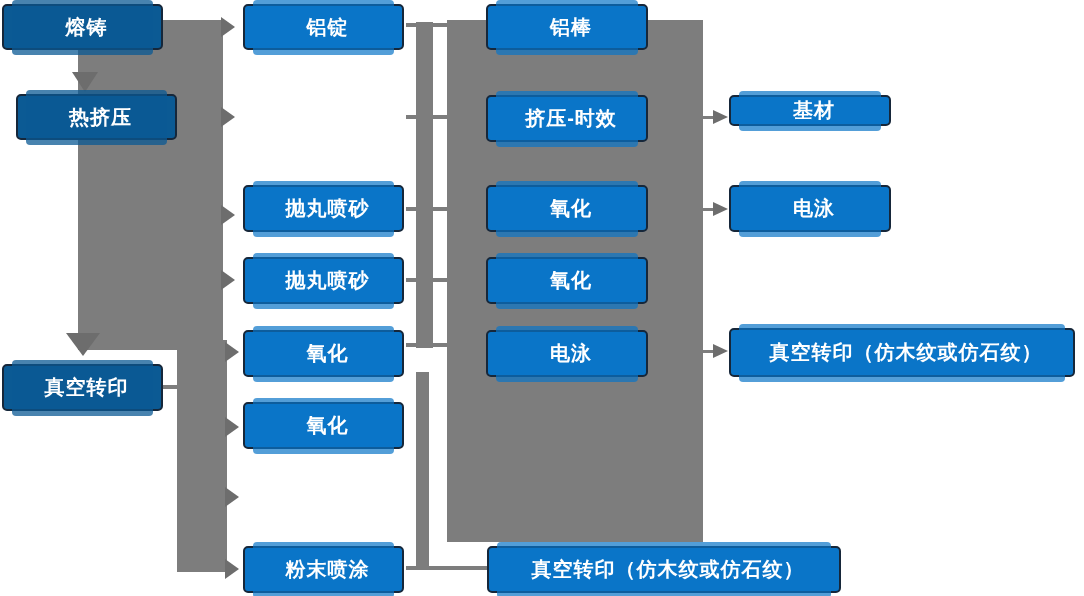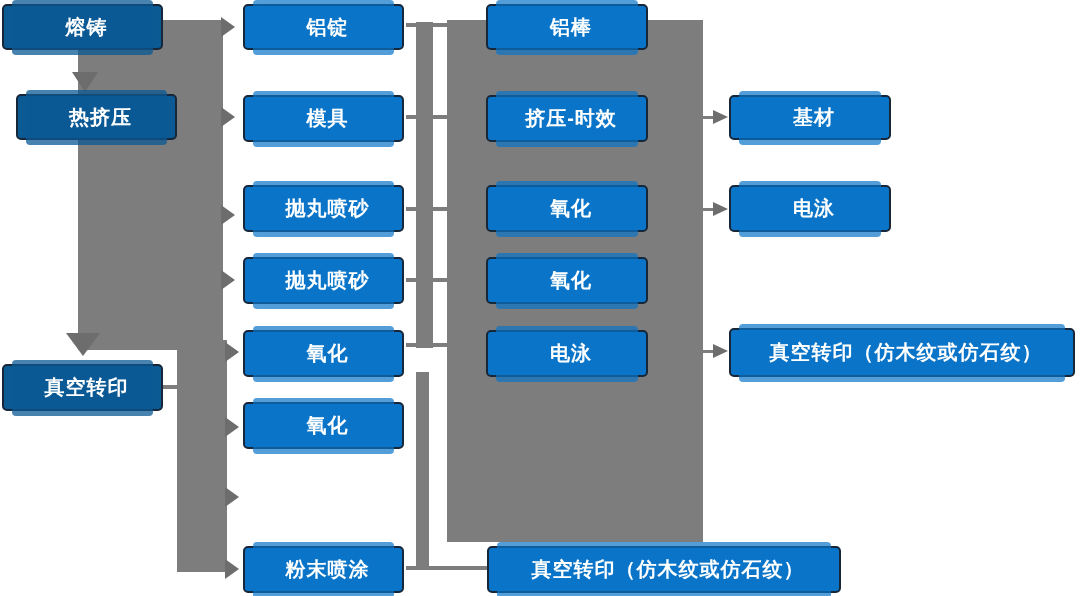--- a/index.html
+++ b/index.html
@@ -60,28 +60,27 @@
     <div class="shape tri" style="left: 225px; top: 417px; border-top: 10px solid transparent; border-bottom: 10px solid transparent; border-left: 14px solid var(--arrow);"></div>
     <div class="shape tri" style="left: 225px; top: 487px; border-top: 10px solid transparent; border-bottom: 10px solid transparent; border-left: 14px solid var(--arrow);"></div>
     <div class="shape tri" style="left: 225px; top: 559px; border-top: 10px solid transparent; border-bottom: 10px solid transparent; border-left: 14px solid var(--arrow);"></div>
     <div class="shape tri" style="left: 713px; top: 110px; border-top: 7px solid transparent; border-bottom: 7px solid transparent; border-left: 15px solid var(--arrow);"></div>
     <div class="shape tri" style="left: 713px; top: 202px; border-top: 7px solid transparent; border-bottom: 7px solid transparent; border-left: 15px solid var(--arrow);"></div>
     <div class="shape tri" style="left: 713px; top: 344px; border-top: 7px solid transparent; border-bottom: 7px solid transparent; border-left: 15px solid var(--arrow);"></div>
     <div class="box dark" style="left: 2px; top: 4px; width: 161px; height: 46px;">熔铸</div>
     <div class="box dark" style="left: 8px; top: 94px; width: 161px; height: 46px; margin-left: 8px;">热挤压</div>
     <div class="box dark" style="left: 2px; top: 364px; width: 161px; height: 47px;">真空转印</div>
     <div class="box bright" style="left: 243px; top: 4px; width: 161px; height: 46px;">铝锭</div>
-    <div class="box bright" style="left: 243px; top: 95px; width: 161px; height: 47px;">模具</div>
     <div class="box bright" style="left: 243px; top: 185px; width: 161px; height: 47px;">抛丸喷砂</div>
     <div class="box bright" style="left: 243px; top: 257px; width: 161px; height: 47px;">抛丸喷砂</div>
     <div class="box bright" style="left: 243px; top: 330px; width: 161px; height: 47px;">氧化</div>
     <div class="box bright" style="left: 243px; top: 402px; width: 161px; height: 47px;">氧化</div>
     <div class="box bright" style="left: 243px; top: 546px; width: 161px; height: 47px;">粉末喷涂</div>
     <div class="box bright" style="left: 486px; top: 95px; width: 162px; height: 47px;">挤压-时效</div>
     <div class="box bright" style="left: 486px; top: 4px; width: 162px; height: 46px;">铝棒</div>
     <div class="box bright" style="left: 486px; top: 185px; width: 162px; height: 47px;">氧化</div>
     <div class="box bright" style="left: 486px; top: 257px; width: 162px; height: 47px;">氧化</div>
     <div class="box bright" style="left: 486px; top: 330px; width: 162px; height: 47px;">电泳</div>
     <div class="box bright" style="left: 487px; top: 546px; width: 354px; height: 47px;">真空转印（仿木纹或仿石纹）</div>
-    <div class="box bright" style="left: 729px; top: 95px; width: 162px; height: 45px;">基材</div>
+    <div class="box bright" style="left: 729px; top: 95px; width: 162px; height: 31px;">基材</div>
     <div class="box bright" style="left: 729px; top: 185px; width: 162px; height: 47px;">电泳</div>
     <div class="box bright" style="left: 729px; top: 328px; width: 346px; height: 49px;">真空转印（仿木纹或仿石纹）</div>
   </div>
 
 </body></html>

